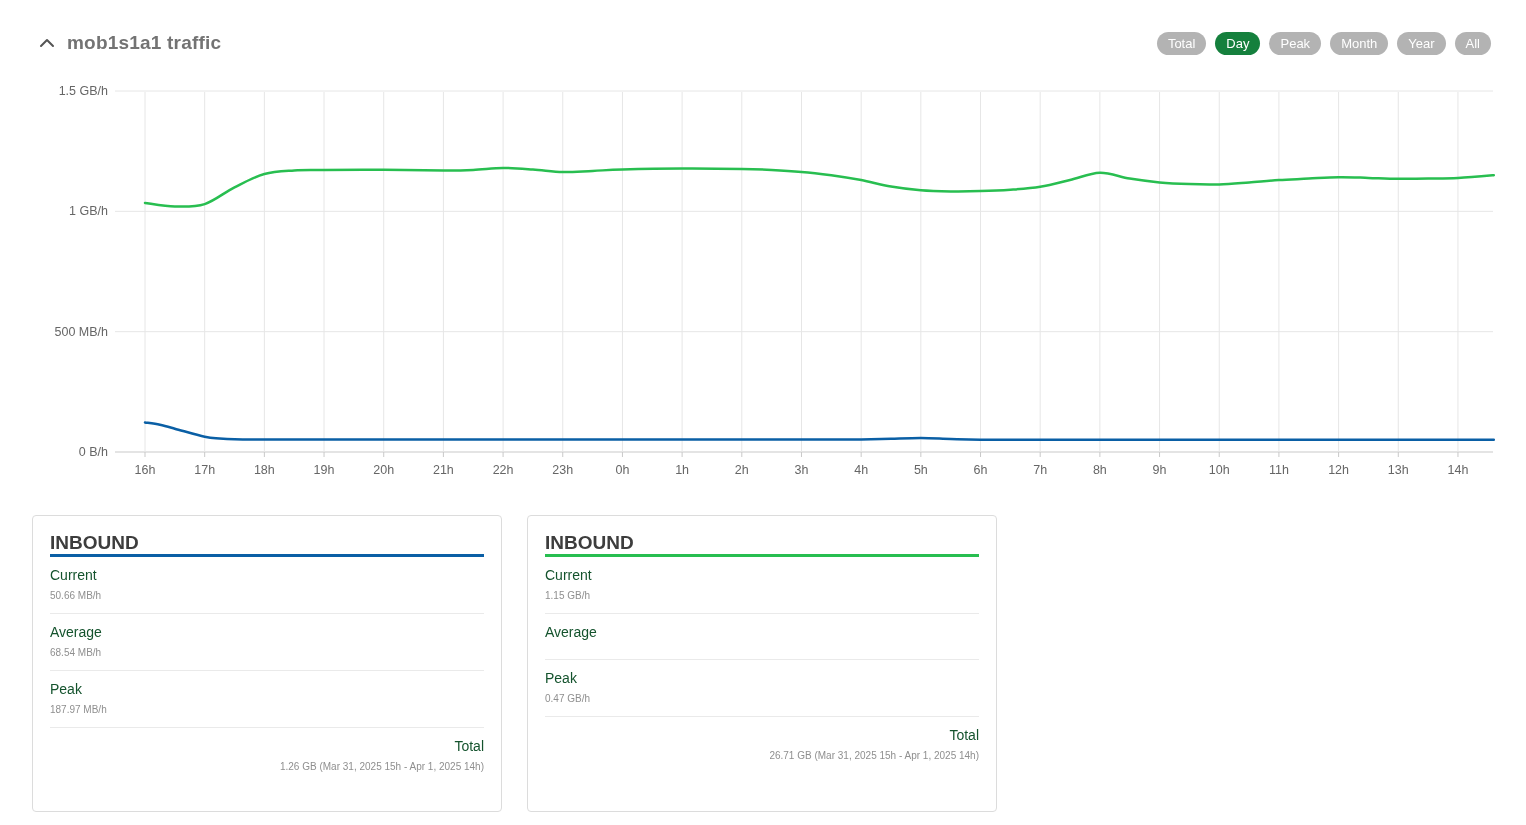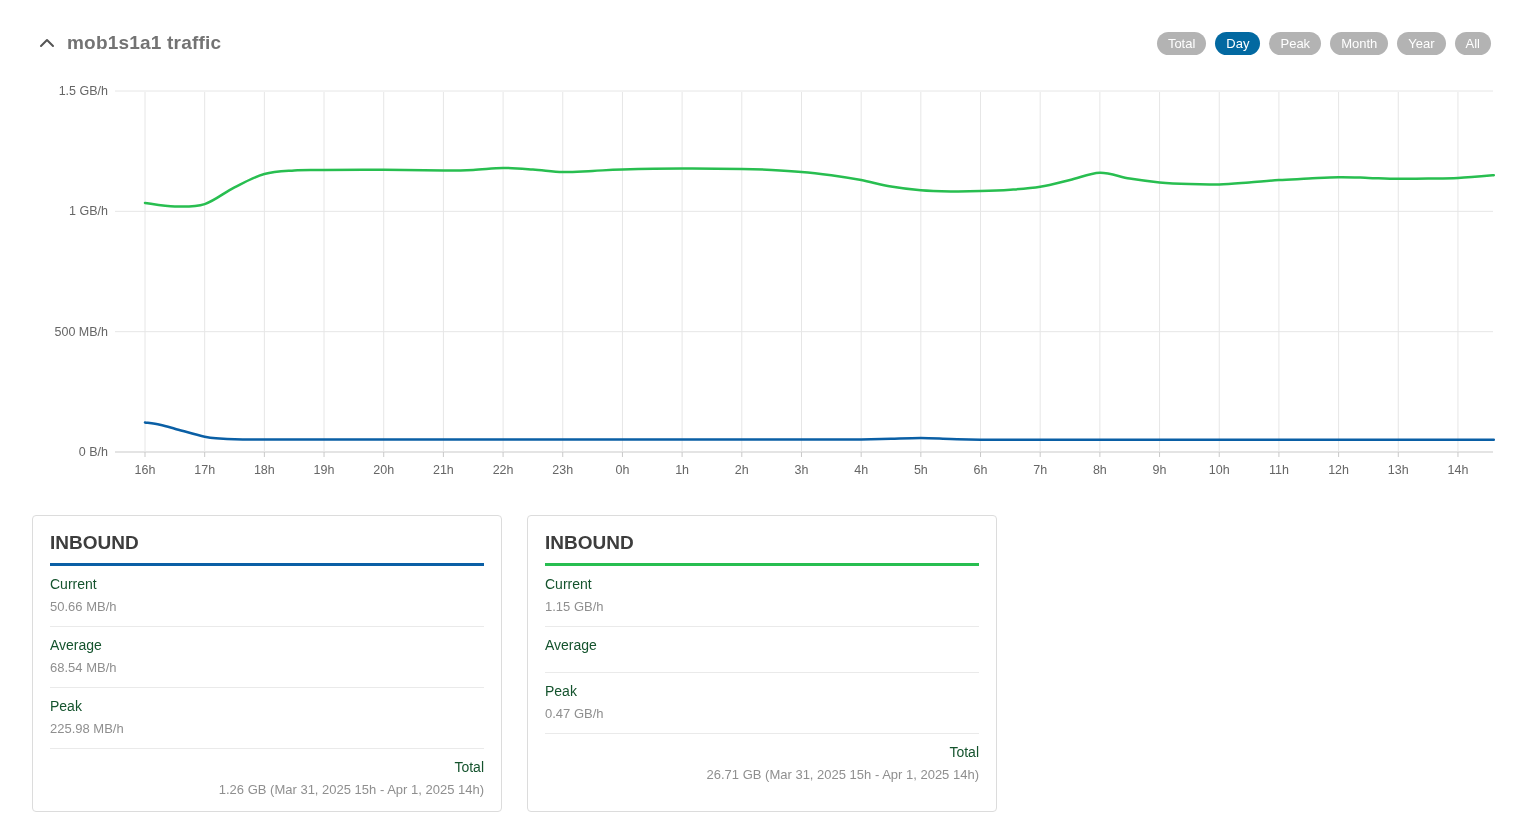--- a/index.html
+++ b/index.html
@@ -27,48 +27,47 @@
     margin-left: 11px; letter-spacing: 0.2px;
   }
   .range-group { margin-left: auto; display: flex; gap: 9px; }
   .range-btn {
     border: none; cursor: pointer;
     background: #b3b3b3; color: #ffffff;
     font-family: "Liberation Sans", sans-serif;
     font-size: 13px; line-height: 1;
     padding: 5px 11px; border-radius: 12px;
   }
-  .range-btn.active { background: #0369a1; }
+  .range-btn.active { background: #15803d; }
   
   .chart-wrap { margin-top: 23px; }
   #traffic-chart { display: block; }
   #traffic-chart text {
     font-family: "Liberation Sans", sans-serif;
     font-size: 12.5px; fill: #666666;
   }
   
   .cards {
     display: flex; gap: 25px;
     padding-left: 32px; margin-top: 27px;
   }
   .card {
     width: 470px; height: 297px;
     border: 1px solid #dcdcdc; border-radius: 4px;
     background: #ffffff;
     padding: 16px 17px;
   }
   .card-title {
     font-size: 19px; font-weight: 700; color: #3d3d3d;
-    padding-bottom: 9px;
     border-bottom: 3px solid #14532d; 
   }
   .stat-row { padding: 10px 0 12px; border-bottom: 1px solid #eaeaea; }
   .stat-row:last-child { border-bottom: none; text-align: right; }
   .stat-label { font-size: 14px; color: #14532d; margin-bottom: 7px; }
-  .stat-value { font-size: 13px; color: #8f8f8f; }
+  .stat-value { font-size: 10px; color: #8f8f8f; }
 </style>
 </head>
 <body>
 
 <div class="hdr">
   <button class="collapse-btn">
     <svg width="16" height="10" viewBox="0 0 16 10">
       <polyline points="2,8 8,2 14,8" fill="none" stroke="#555555" stroke-width="2" stroke-linecap="round" stroke-linejoin="round"></polyline>
     </svg>
   </button>
@@ -174,21 +173,21 @@
     <div class="stat-row">
       <div class="stat-label">Current</div>
       <div class="stat-value">50.66 MB/h</div>
     </div>
     <div class="stat-row">
       <div class="stat-label">Average</div>
       <div class="stat-value">68.54 MB/h</div>
     </div>
     <div class="stat-row">
       <div class="stat-label">Peak</div>
-      <div class="stat-value">225.98 MB/h</div>
+      <div class="stat-value">187.97 MB/h</div>
     </div>
     <div class="stat-row">
       <div class="stat-label">Total</div>
       <div class="stat-value">1.26 GB (Mar 31, 2025 15h - Apr 1, 2025 14h)</div>
     </div>
   </div>
 
   <div class="card">
     <div class="card-title" style="border-bottom-color: rgb(40, 190, 80);">INBOUND</div>
     <div class="stat-row">

